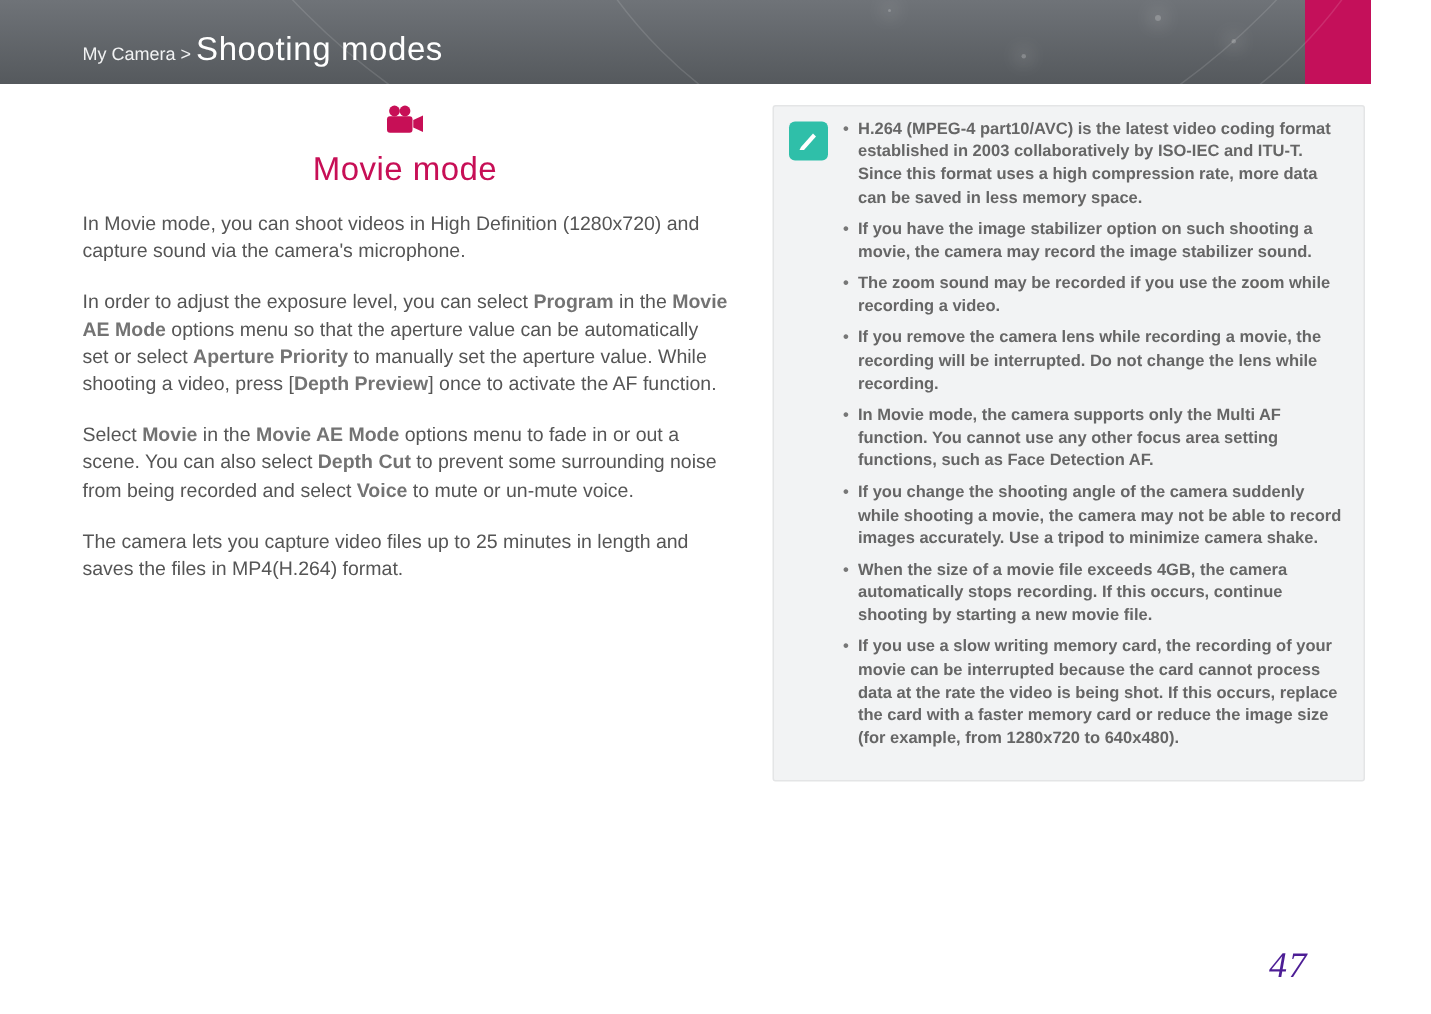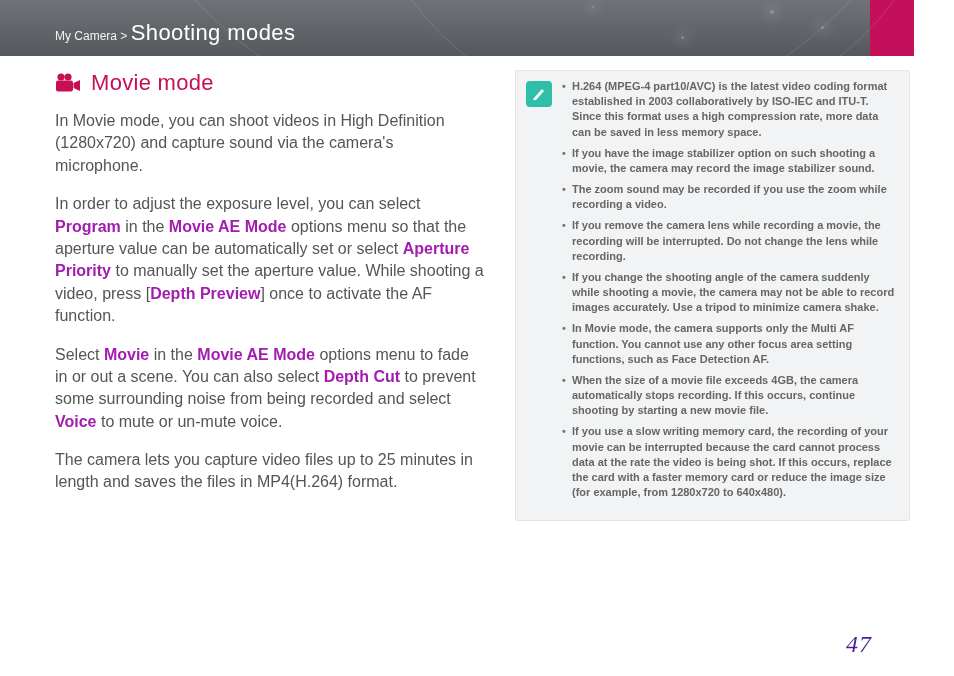--- a/index.html
+++ b/index.html
@@ -44,27 +44,27 @@
   .content {
     display:flex;
     gap:30px;
     padding:14px 40px 0 55px;
     align-items:flex-start;
   }
   .col-left { flex:0 0 430px; }
   .col-right { flex:0 0 395px; }
 
   
-  .modehead { display:flex; align-items:center; gap:10px; margin-bottom:14px; }
+  .modehead { display:flex; align-items:center; gap:10px; margin-bottom:14px;flex-direction:column; }
   .modehead .title { color:#c70f56; font-size:22px; font-weight:400; letter-spacing:0.3px; }
   .cam-icon { width:26px; height:20px; position:relative; color:#c70f56; }
   .cam-icon svg { width:100%; height:100%; display:block; }
 
-  .body-p { font-size:16px; line-height:1.4; color:#555; margin:0 0 16px 0; }
-  .body-p .b { font-weight:700; color:#a21caf; }
+  .body-p { font-size:13px; line-height:1.4; color:#555; margin:0 0 16px 0; }
+  .body-p .b { font-weight:700; color:#737373; }
 
   
   .infobox {
     background:#f2f3f4;
     border:1px solid #e4e5e6;
     border-radius:2px;
     display:flex;
     gap:10px;
     padding:8px 14px 14px 10px;
     font-size:11px;
@@ -146,22 +146,22 @@
         <div class="badge">
           <svg viewBox="0 0 16 16">
             <path d="M3 12 L11 3 L13 5 L5 14 L2 14 Z" fill="#fff"></path>
           </svg>
         </div>
         <ul>
           <li>H.264 (MPEG-4 part10/AVC) is the latest video coding format established in 2003 collaboratively by ISO-IEC and ITU-T. Since this format uses a high compression rate, more data can be saved in less memory space.</li>
           <li>If you have the image stabilizer option on such shooting a movie, the camera may record the image stabilizer sound.</li>
           <li>The zoom sound may be recorded if you use the zoom while recording a video.</li>
           <li>If you remove the camera lens while recording a movie, the recording will be interrupted. Do not change the lens while recording.</li>
+          <li>In Movie mode, the camera supports only the Multi AF function. You cannot use any other focus area setting functions, such as Face Detection AF.</li>
           <li>If you change the shooting angle of the camera suddenly while shooting a movie, the camera may not be able to record images accurately. Use a tripod to minimize camera shake.</li>
-          <li>In Movie mode, the camera supports only the Multi AF function. You cannot use any other focus area setting functions, such as Face Detection AF.</li>
           <li>When the size of a movie file exceeds 4GB, the camera automatically stops recording. If this occurs, continue shooting by starting a new movie file.</li>
           <li>If you use a slow writing memory card, the recording of your movie can be interrupted because the card cannot process data at the rate the video is being shot. If this occurs, replace the card with a faster memory card or reduce the image size (for example, from 1280x720 to 640x480).</li>
         </ul>
       </div>
     </div>
 
   </div>
 
   <div class="pagenum">47</div>
 

